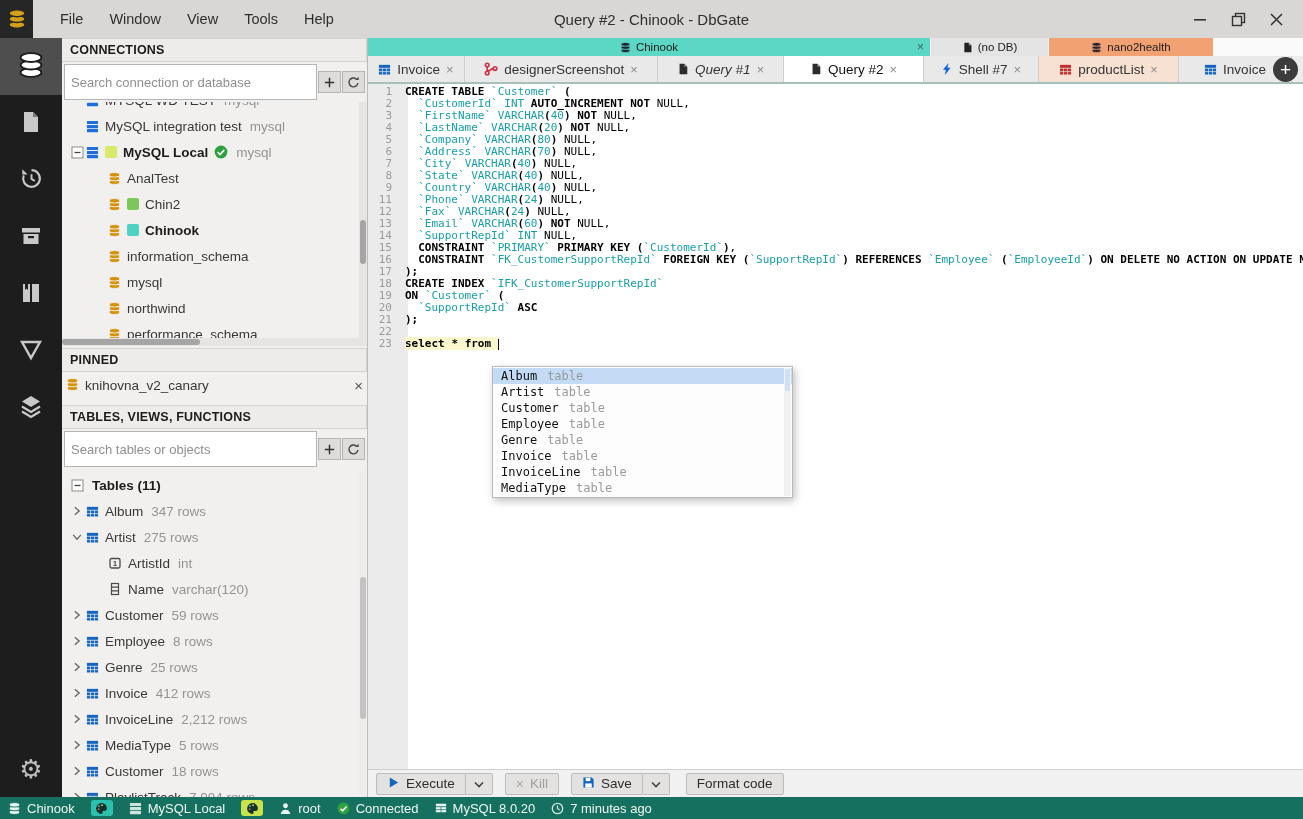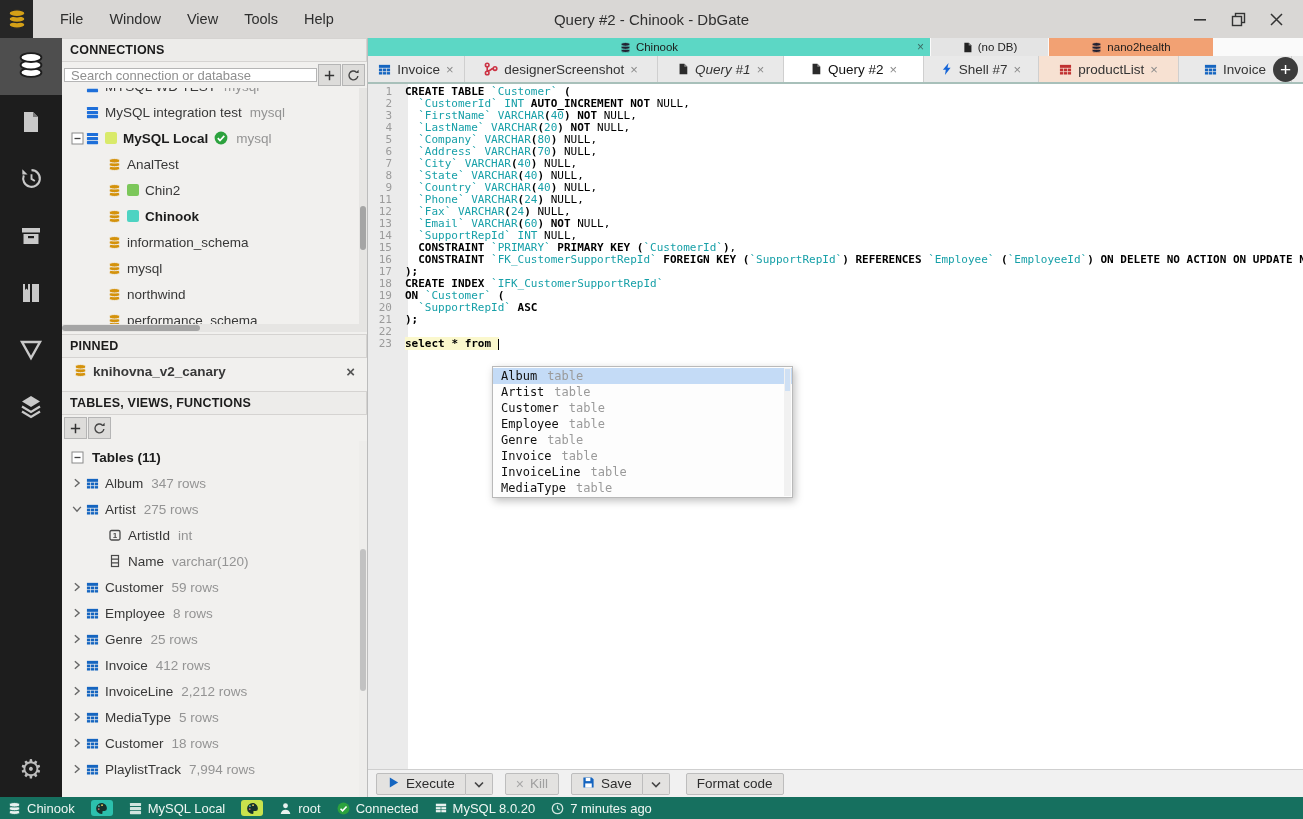--- a/index.html
+++ b/index.html
@@ -22,40 +22,40 @@
   .iconbar-cell { height:57px; display:flex; align-items:center; justify-content:center; }
   .iconbar-cell.active { background:#4e4e4e; }
   .iconbar-spacer { flex:1; }
   .gear { font-size:26px; color:#bdbdbd; line-height:1; }
 
   
   .leftpanel { width:306px; background:#f1f0ee; border-right:1px solid #bcbcbc; display:flex; flex-direction:column; overflow:hidden; }
   .sec-header { height:24px; background:#edecea; border:1px solid #d5d3d1; border-left:none; display:flex; align-items:center;
     padding-left:8px; font-size:12.5px; font-weight:bold; color:#1b1b1b; letter-spacing:.2px; flex:none; }
   .search-row { display:flex; align-items:center; padding:2px 2px 2px 2px; gap:1px; flex:none; }
-  .search-input { flex:1; height:14px; border:1px solid #b5b5b5; background:#fff; font-size:13px; padding:0 6px;
+  .search-input { flex:1; height:36px; border:1px solid #b5b5b5; background:#fff; font-size:13px; padding:0 6px;
     font-family:"Liberation Sans",sans-serif; color:#14532d; }
   .search-input::placeholder { color:#8f8f8f; }
   .sq-btn { width:23px; height:22px; background:#dddcda; border:1px solid #b5b5b5; display:flex; align-items:center; justify-content:center;
     font-size:15px; color:#333; }
   .tree { position:relative; overflow:hidden; }
   #connections-list { height:244px; flex:none; }
   #tables-list { flex:1; padding-top:3px; }
   .trow { height:26px; display:flex; align-items:center; font-size:13.5px; color:#383838; padding-left:8px; white-space:nowrap; }
   .trow .lbl { margin-left:6px; }
   .trow .meta { margin-left:8px; color:#949494; }
   .trow.bold .lbl { font-weight:bold; color:#1c1c1c; }
   .chip-sq { width:12px; height:12px; border-radius:2px; margin-left:6px; flex:none; }
   .expander { width:14px; display:flex; justify-content:center; flex:none; margin-right:2px; }
   .indent1 { padding-left:30px; }
   .scroll-v { position:absolute; right:0; top:0; bottom:0; width:8px; background:#e6e5e3; }
   .scroll-v .thumb { position:absolute; left:1px; width:6px; background:#a5a5a5; border-radius:3px; }
   .scroll-h { position:absolute; left:0; right:8px; bottom:0; height:8px; background:#e6e5e3; }
   .scroll-h .thumb { position:absolute; top:1px; height:6px; background:#a5a5a5; border-radius:3px; }
-  .pinned-row { height:27px; display:flex; align-items:center; padding:0 12px; font-size:13.5px; color:#383838; flex:none;font-weight:bold; }
+  .pinned-row { height:27px; display:flex; align-items:center; padding:0 4px; font-size:13.5px; color:#383838; flex:none; }
   .pinned-row .x { margin-left:auto; color:#555; font-size:15px; }
   .gap6 { height:6px; flex:none; } .gap2 { height:2px; flex:none; }
 
   
   .main { flex:1; display:flex; flex-direction:column; min-width:0; }
   .groupbar { height:18px; display:flex; background:#fafafa; }
   .group-seg { height:18px; display:flex; align-items:center; justify-content:center; gap:5px; font-size:11.5px; color:#1c1c1c;
     position:relative; margin-right:1px; flex:none; }
   .group-seg .gx { position:absolute; right:6px; color:#3c6b63; font-size:12px; }
   .tabbar { height:28px; display:flex; background:#ececec; border-bottom:2px solid #a8c0ba; position:relative; }
@@ -384,20 +384,21 @@
     <ellipse cx="7" cy="3" rx="5.6" ry="2.4" fill="#d4920b"></ellipse>
             </g>
           </svg></span>
       <span class="lbl" style="margin-left:6px">knihovna_v2_canary</span>
       <span class="x">×</span>
     </div>
     <div class="gap6"></div>
 
     <div class="sec-header">TABLES, VIEWS, FUNCTIONS</div>
     <div class="search-row">
+      <input class="search-input" placeholder="Search tables or objects" style="">
       <div class="sq-btn" id="tbl-add">
           <svg width="13" height="13" viewBox="0 0 14 14">
             <path d="M7 2v10M2 7h10" stroke="#333" stroke-width="1.6"></path>
           </svg>
         </div>
       <div class="sq-btn" id="tbl-refresh">
           <svg width="13" height="13" viewBox="0 0 14 14">
             <path d="M11.7 7.5A4.8 4.8 0 1 1 10 3.2" fill="none" stroke="#444" stroke-width="1.5"></path>
     <path d="M12.5 0.8v3.6H8.9z" fill="#444"></path>
           </svg>

